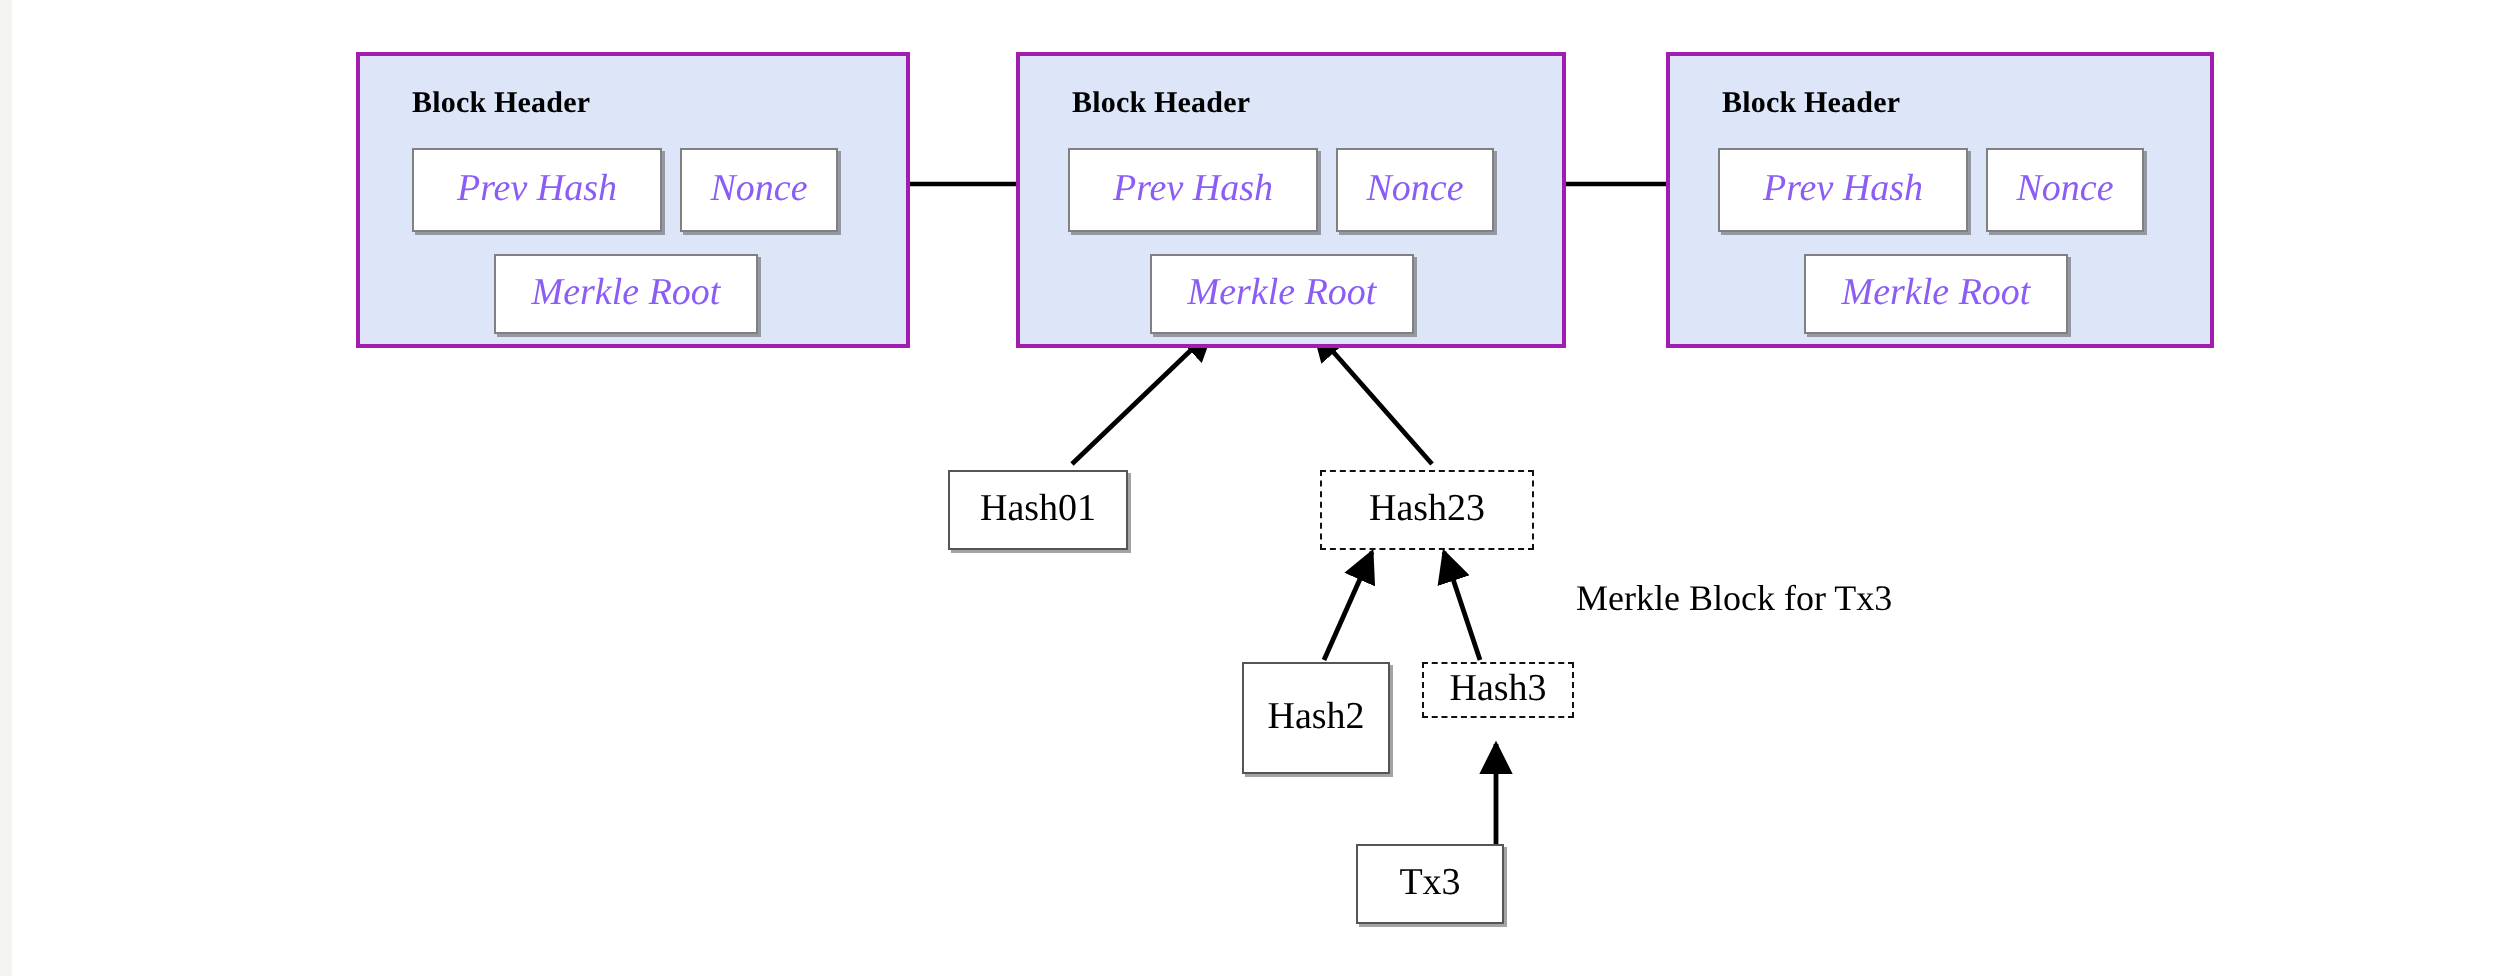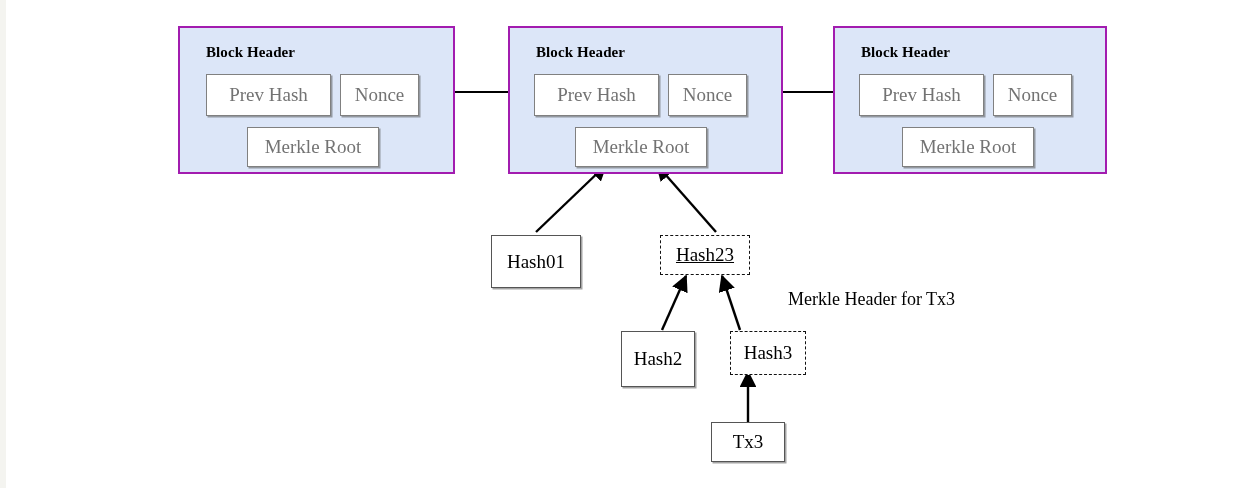--- a/index.html
+++ b/index.html
@@ -55,22 +55,23 @@
   .field {
     position: absolute;
     background: #ffffff;
     border: 1.6px solid #808080;
     box-sizing: border-box;
     box-shadow: 1.5px 1.5px 0 rgba(90,90,90,.55);
     display: flex;
     align-items: center;
     justify-content: center;
     font-size: 19px;
-    color: #737373;
+    color: #8b5cf6;
     white-space: nowrap;
+    font-style: italic;
   }
 
   
   .node {
     position: absolute;
     background: #ffffff;
     box-sizing: border-box;
     display: flex;
     align-items: center;
     justify-content: center;
@@ -150,25 +151,25 @@
     <div class="field" style="left:65px; top:99px; width:132px; height:40px;">Merkle Root</div>
   </div>
 
   <div class="block" style="left:833px; top:26px; width:274px; height:148px;">
     <div class="block-title">Block Header</div>
     <div class="field" style="left:24px; top:46px; width:125px; height:42px;">Prev Hash</div>
     <div class="field" style="left:158px; top:46px; width:79px; height:42px;">Nonce</div>
     <div class="field" style="left:67px; top:99px; width:132px; height:40px;">Merkle Root</div>
   </div>
 
-  <div class="node solid" style="left:491px; top:235px; width:90px; height:53px;text-align:right;">Hash01</div>
+  <div class="node solid" style="left:474px; top:235px; width:90px; height:40px;text-align:right;">Hash01</div>
 
-  <div class="node dashed" style="left:660px; top:235px; width:90px; height:40px;text-decoration:underline;">Hash23</div>
+  <div class="node dashed" style="left:660px; top:235px; width:107px; height:40px;">Hash23</div>
 
   <div class="node solid" style="left:621px; top:331px; width:74px; height:56px;">Hash2</div>
 
-  <div class="node dashed" style="left:730px; top:331px; width:76px; height:44px;">Hash3</div>
+  <div class="node dashed" style="left:711px; top:331px; width:76px; height:28px;">Hash3</div>
 
-  <div class="node solid" style="left:711px; top:422px; width:74px; height:40px;">Tx3</div>
+  <div class="node solid" style="left:678px; top:422px; width:74px; height:40px;">Tx3</div>
 
-  <div class="annotation" style="left:788px; top:289px;">Merkle Header for Tx3</div>
+  <div class="annotation" style="left:788px; top:289px;">Merkle Block for Tx3</div>
 
 </div>
 
 </body></html>

